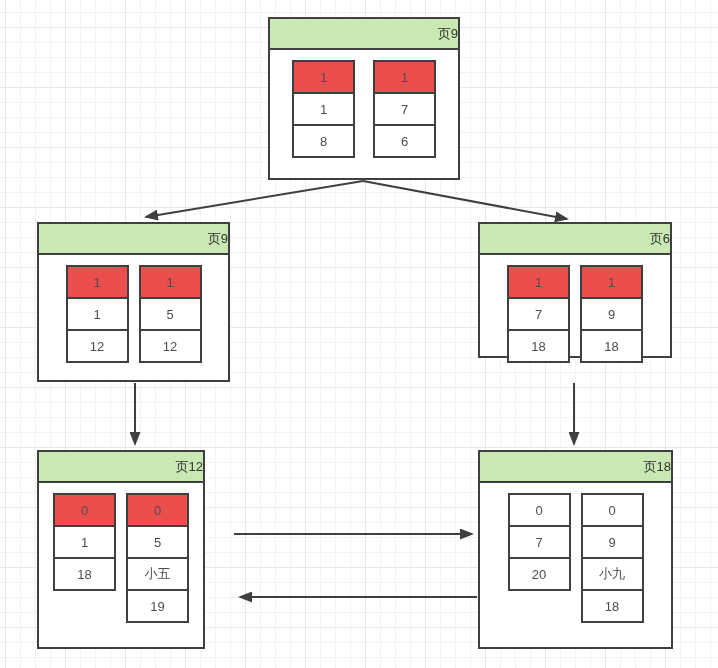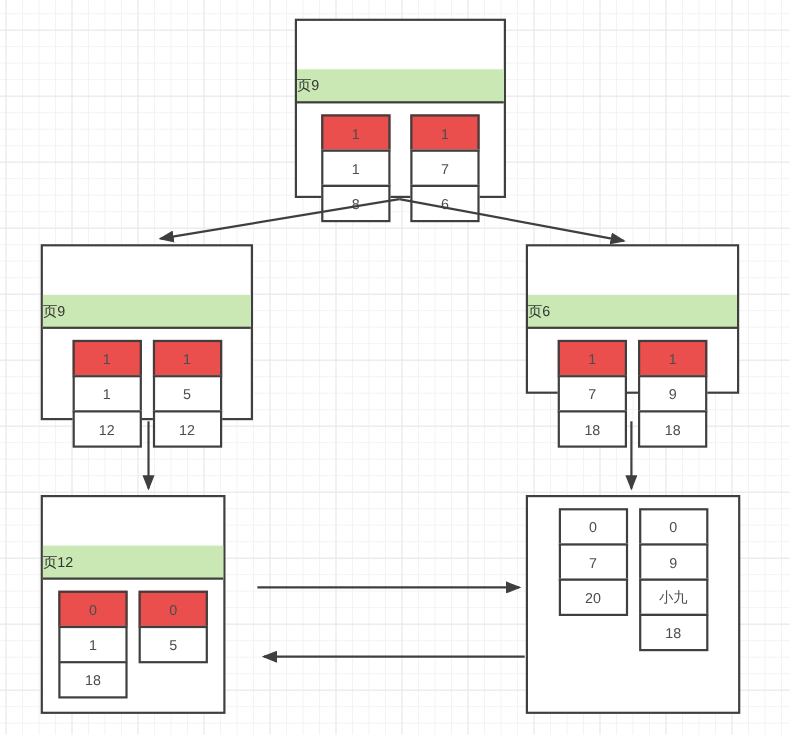--- a/index.html
+++ b/index.html
@@ -21,26 +21,25 @@
   }
 
   .node {
     position: absolute;
     background: #ffffff;
     border: 2px solid var(--node-border, #3f3f3f);
   }
   .hdr {
     height: 31px;
     line-height: 29px;
-    text-align: left;
+    text-align: right;
     background: var(--header-green, #c9e8b3);
     border-bottom: 2px solid var(--node-border, #3f3f3f);
     font-size: 13px;
     color: var(--header-text, #333333);
-    margin-top: 44px;
   }
   .body {
     display: flex;
     justify-content: center;
     gap: 10px;
     padding-top: 10px;
   }
   .body.gap-wide { gap: 18px; }
   .col { display: flex; flex-direction: column; }
   .cell {
@@ -142,25 +141,28 @@
     <div class="hdr">页12</div>
     <div class="body">
       <div class="col">
         <div class="cell hl">0</div>
         <div class="cell">1</div>
         <div class="cell">18</div>
       </div>
       <div class="col">
         <div class="cell hl">0</div>
         <div class="cell">5</div>
+        <div class="cell">小五</div>
+        <div class="cell">19</div>
       </div>
     </div>
   </div>
 
   <div class="node" style="left:478px; top:450px; width:195px; height:199px;">
+    <div class="hdr">页18</div>
     <div class="body">
       <div class="col">
         <div class="cell">0</div>
         <div class="cell">7</div>
         <div class="cell">20</div>
       </div>
       <div class="col">
         <div class="cell">0</div>
         <div class="cell">9</div>
         <div class="cell">小九</div>

